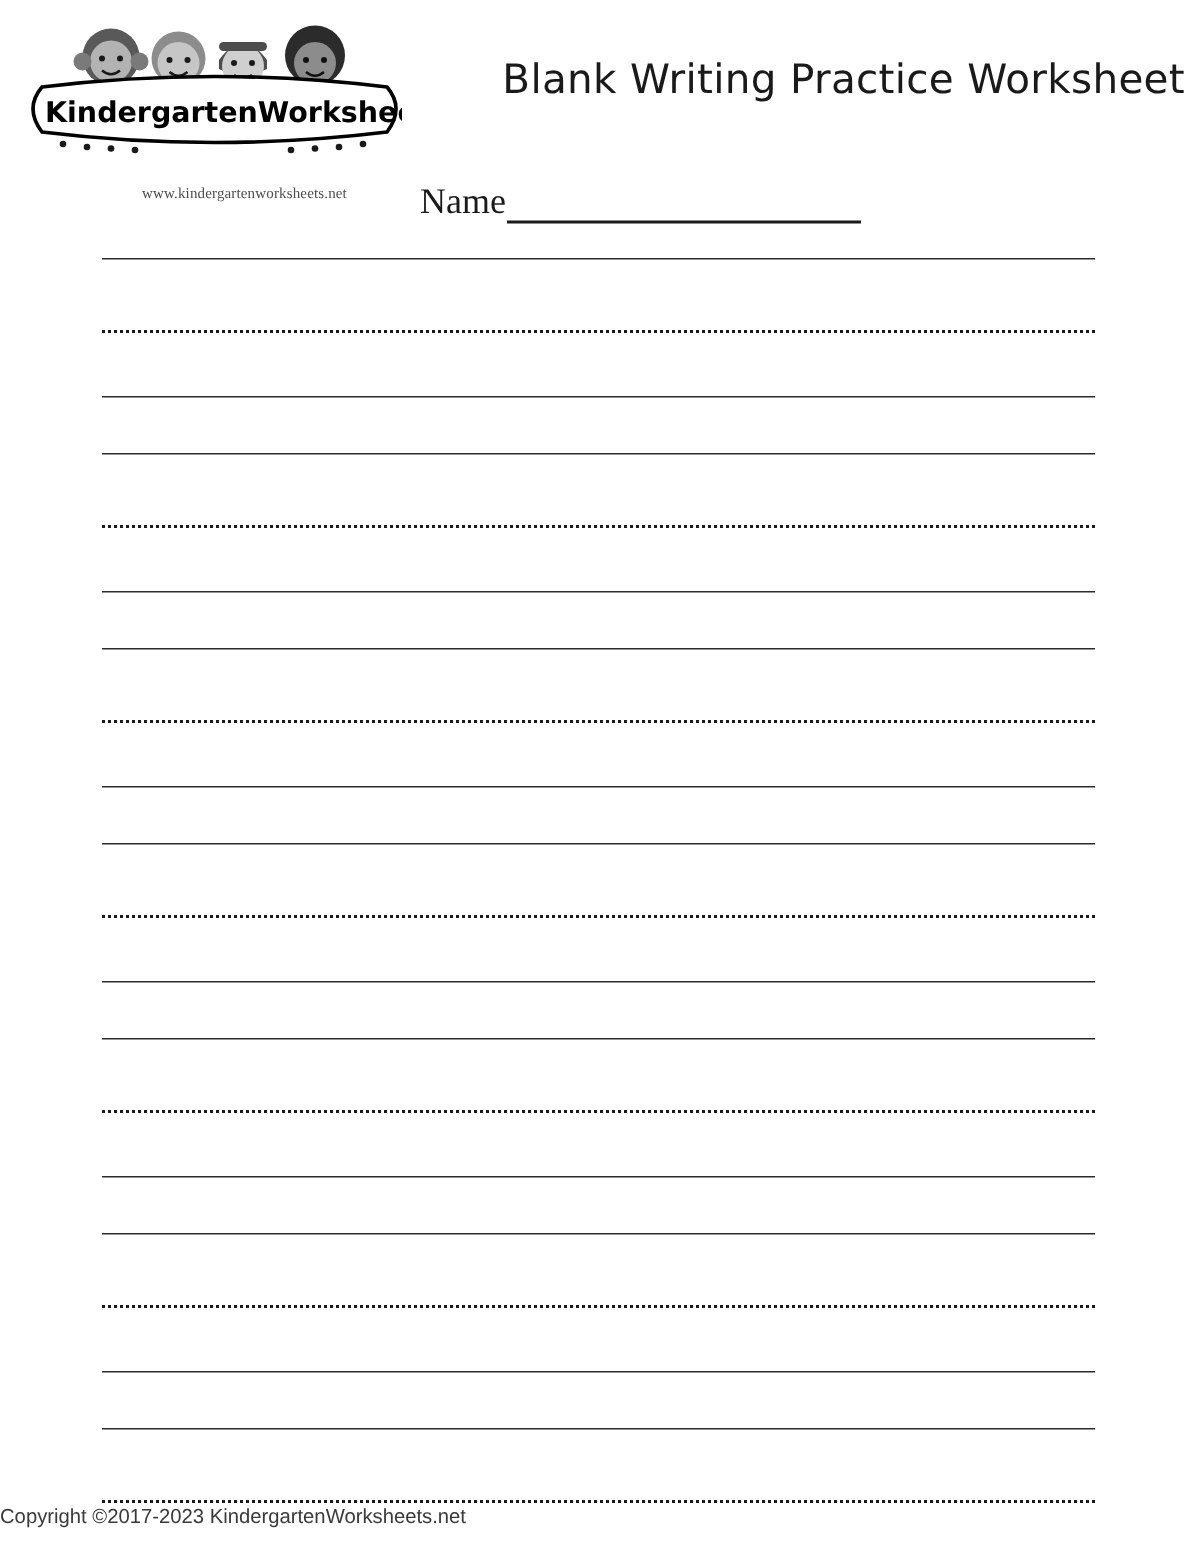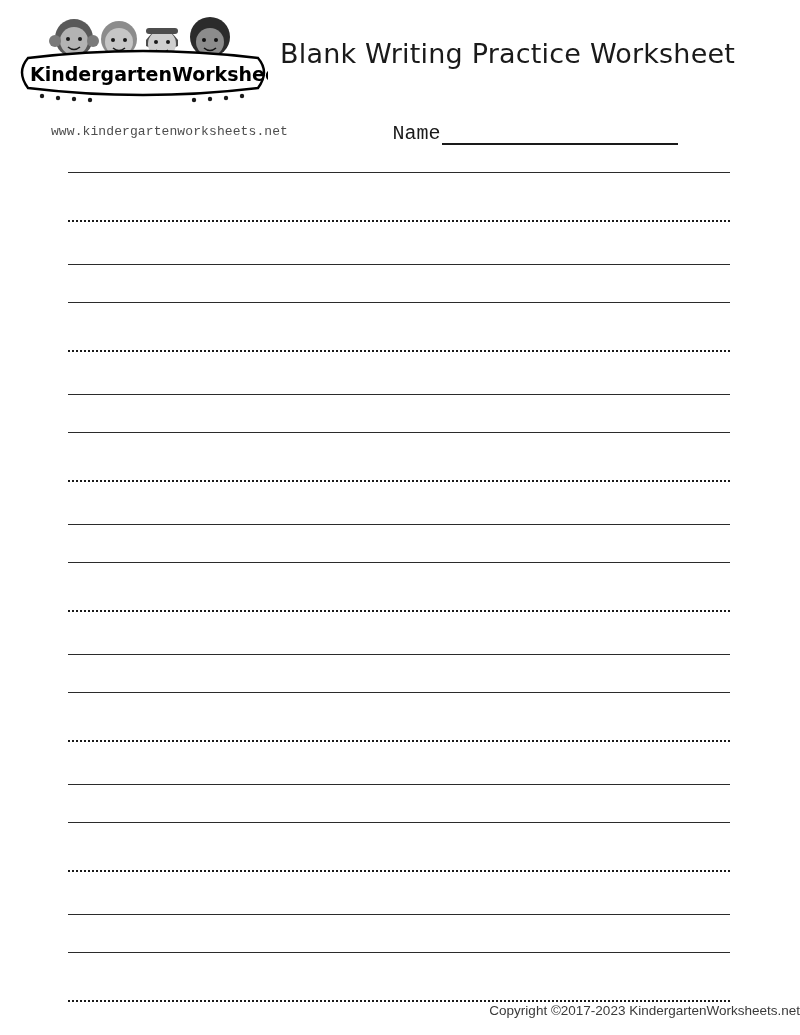--- a/index.html
+++ b/index.html
@@ -34,48 +34,47 @@
     height: 100px;
   }
   .logo-svg {
     display: block;
   }
   .site-url {
     position: absolute;
     left: 20px;
     top: 116px;
     width: 250px;
-    text-align: right;
-    font-size: 13px;
+    text-align: center;
+    font-size: 10px;
     color: #4d4d4d;
-    font-family: Liberation Mono, monospace;
+    font-family: Liberation Serif, serif;
     letter-spacing: 0.1px;
   }
 
   .title {
     position: absolute;
     left: 280px;
     top: 38px;
     width: 510px;
-    text-align: left;
+    text-align: right;
     font-size: 27px;
     font-family: "DejaVu Sans", sans-serif;
     font-weight: normal;
     color: #1a1a1a;
     letter-spacing: 0.2px;
   }
 
   .name-row {
     position: absolute;
     left: 280px;
     top: 122px;
     width: 510px;
-    text-align: center;
-    font-size: 20px;
-    font-family: Liberation Mono, monospace;
+    font-size: 24px;
+    font-family: Liberation Serif, serif;
     color: #1a1a1a;
     white-space: nowrap;
   }
   .name-row .name-label {
     display: inline-block;
   }
   .name-row .name-blank {
     display: inline-block;
     width: 236px;
     border-bottom: 2px solid #1a1a1a;
@@ -110,21 +109,21 @@
   .rule.r0 { top: 0px; }
   .rule.r1 { top: 48px; }
   .rule.r2 { top: 92px; }
 
   
   .footer {
     position: absolute;
     left: 0;
     bottom: 16px;
     width: 800px;
-    text-align: right;
+    text-align: left;
     font-size: 13.5px;
     color: #3a3a3a;
     line-height: 17px;
     font-family: "Liberation Sans", sans-serif;
   }
 </style>
 </head>
 <body>
 
 <div class="header">

